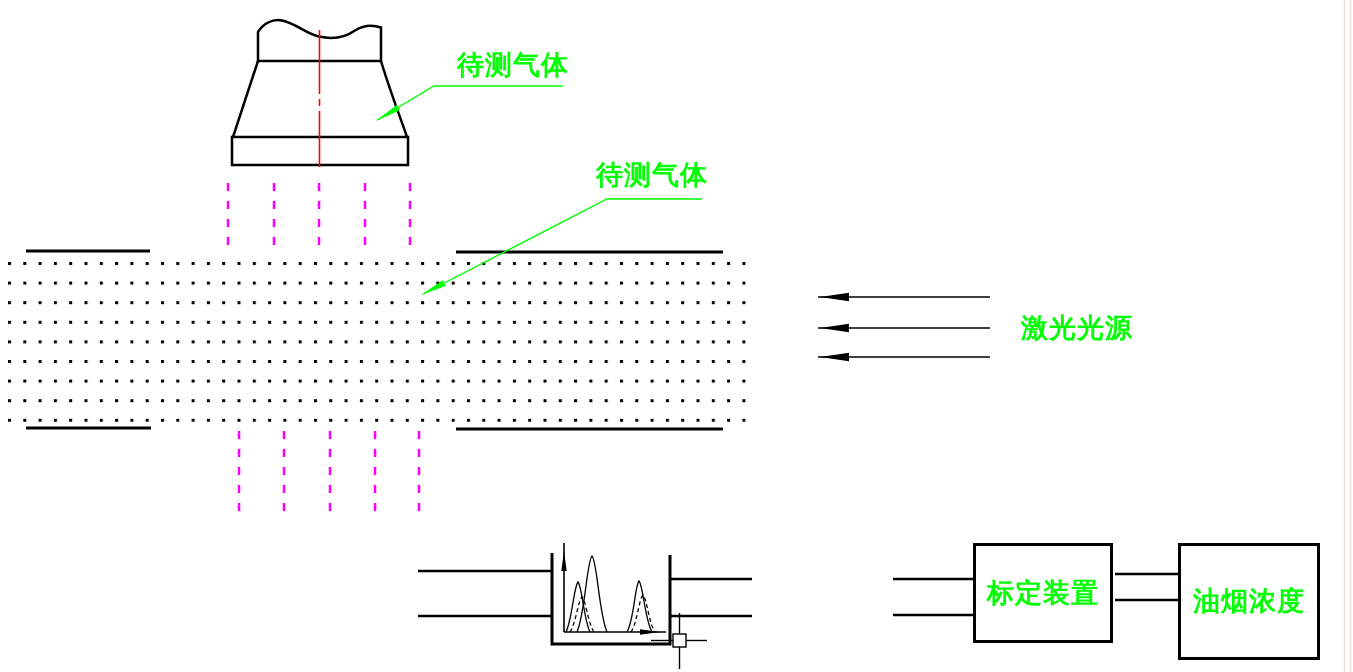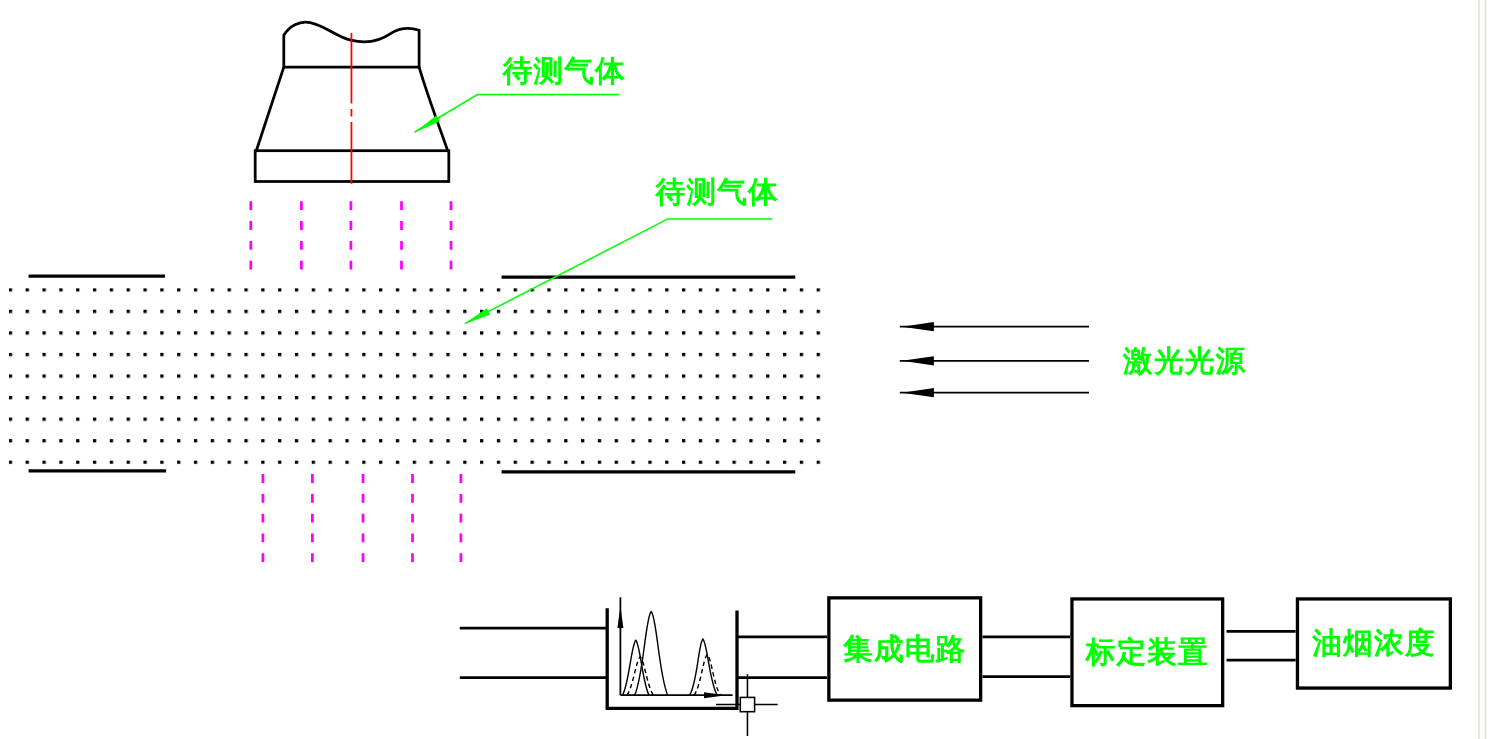--- a/index.html
+++ b/index.html
@@ -143,25 +143,22 @@
     </g>
   </svg>
 
   <div class="ann" style="left:457px;top:52px;">待测气体</div>
 
   <div class="ann" style="left:596px;top:162px;text-align:center;">待测气体</div>
 
   <div class="ann" style="left:1021px;top:315px;">激光光源</div>
 
 
-  <div class="block" style="left:752px;top:542px;width:141px;height:96px;">
-    <span>集成电路</span>
-  </div>
 
   <div class="block" style="left:973px;top:543px;width:140px;height:100px;">
     <span>标定装置</span>
   </div>
 
-  <div class="block" style="left:1178px;top:543px;width:142px;height:84px;">
+  <div class="block" style="left:1178px;top:543px;width:142px;height:117px;">
     <span>油烟浓度</span>
   </div>
 
 </div>
 
 </body></html>

